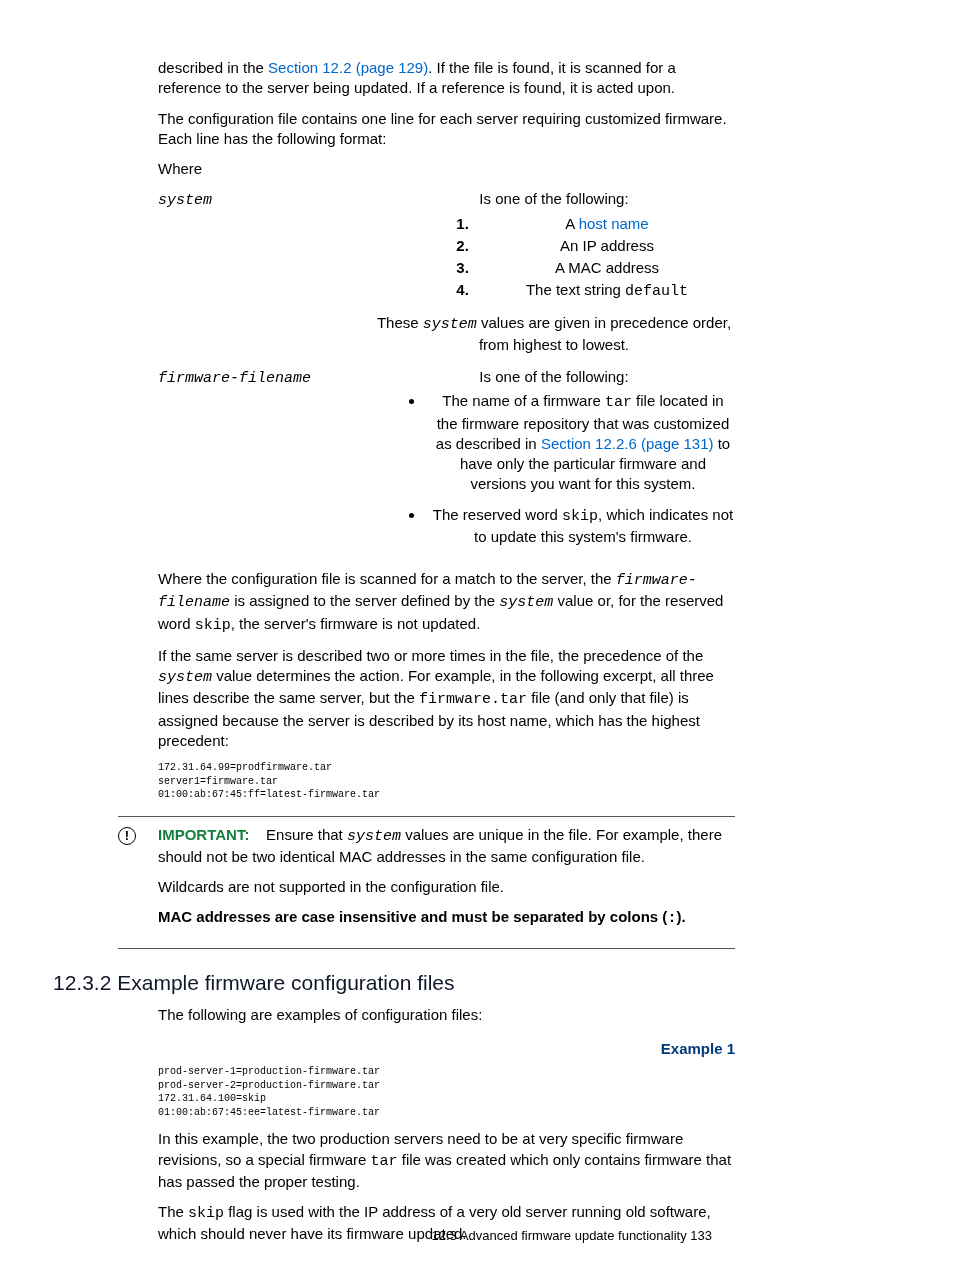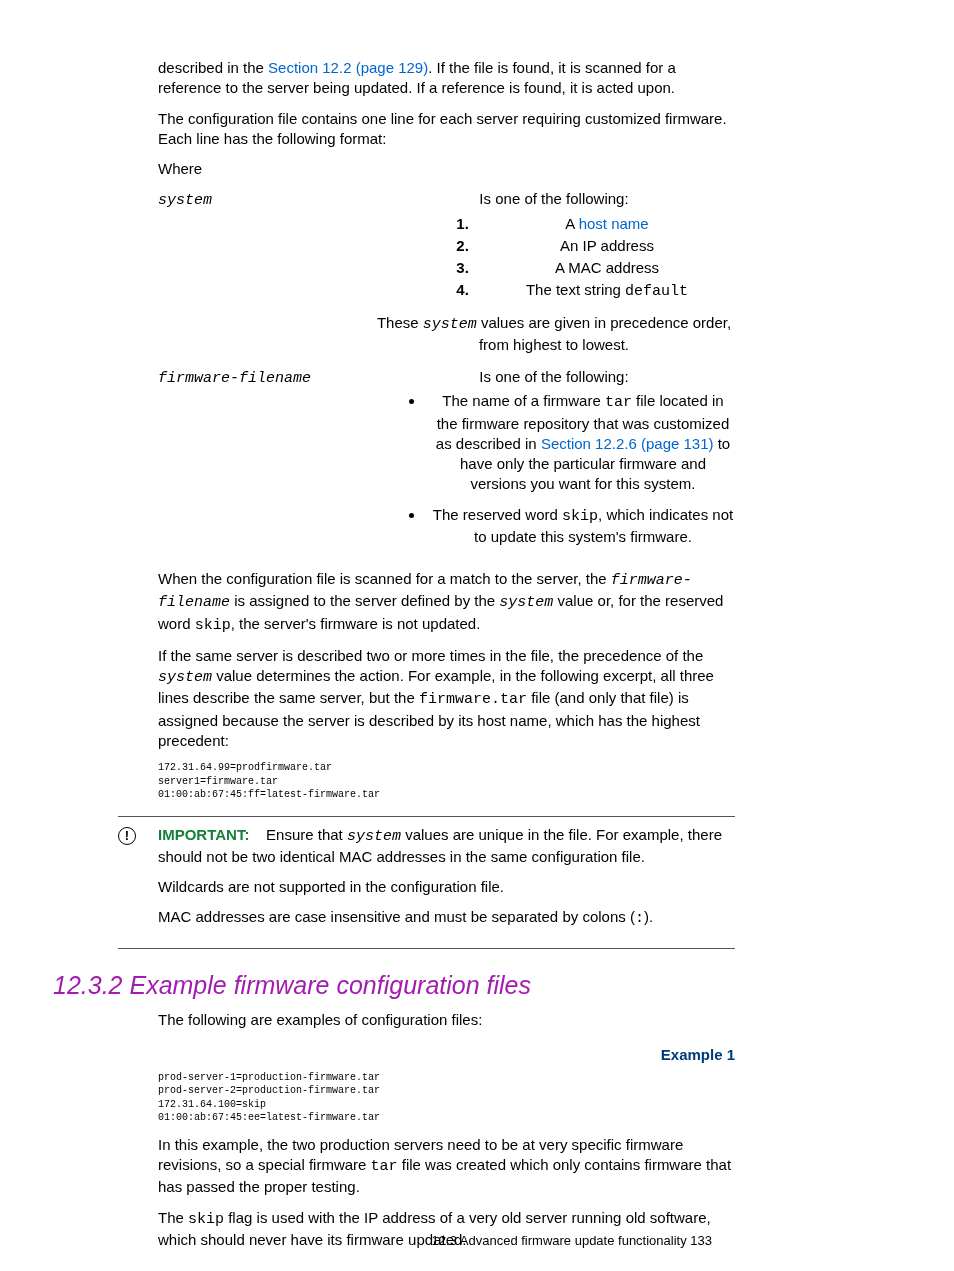--- a/index.html
+++ b/index.html
@@ -92,24 +92,23 @@
     font-size: 13px;
     box-sizing: border-box;
   }
   .important-label {
     font-weight: bold;
     color: #15803d;
   }
   h2.section-heading {
     font-family: Arial, sans-serif;
     font-weight: normal;
-    color: #a21caf;
-    font-size: 25px;
+    color: #0f172a;
+    font-size: 21px;
     margin: 20px 0 8px -105px;
-    font-style: italic;
   }
   .example-label {
     font-weight: bold;
     color: #003a7a;
     margin: 14px 0 4px 0;
     text-align: right;
   }
   .footer {
     position: absolute;
     bottom: 40px;
@@ -159,38 +158,38 @@
             </li>
             <li>
               <span>The reserved word </span><span class="mono">skip</span><span>, which indicates not to update this system's firmware.</span>
             </li>
           </ul>
         </div>
       </div>
     </div>
 
     <p>
-      <span>When the configuration file is scanned for a match to the server, the </span><span class="mono-italic">firmware-filename</span><span> is assigned to the server defined by the </span><span class="mono-italic">system</span><span> value or, for the reserved word </span><span class="mono">skip</span><span>, the server's firmware is not updated.</span>
+      <span>Where the configuration file is scanned for a match to the server, the </span><span class="mono-italic">firmware-filename</span><span> is assigned to the server defined by the </span><span class="mono-italic">system</span><span> value or, for the reserved word </span><span class="mono">skip</span><span>, the server's firmware is not updated.</span>
     </p>
 
     <p>
       <span>If the same server is described two or more times in the file, the precedence of the </span><span class="mono-italic">system</span><span> value determines the action. For example, in the following excerpt, all three lines describe the same server, but the </span><span class="mono">firmware.tar</span><span> file (and only that file) is assigned because the server is described by its host name, which has the highest precedent:</span>
     </p>
 
     <div class="code-block">172.31.64.99=prodfirmware.tar
 server1=firmware.tar
 01:00:ab:67:45:ff=latest-firmware.tar</div>
 
     <div class="callout">
       <div class="callout-icon">!</div>
       <p>
         <span class="important-label">IMPORTANT:</span>&nbsp;&nbsp;&nbsp;&nbsp;<span>Ensure that </span><span class="mono-italic">system</span><span> values are unique in the file. For example, there should not be two identical MAC addresses in the same configuration file.</span>
       </p>
       <p>Wildcards are not supported in the configuration file.</p>
-      <p style="">
+      <p style="font-weight:bold;">
         <span>MAC addresses are case insensitive and must be separated by colons (</span><span class="mono">:</span><span>).</span>
       </p>
     </div>
 
     <h2 class="section-heading">12.3.2 Example firmware configuration files</h2>
 
     <p>The following are examples of configuration files:</p>
 
     <div class="example-label">Example 1</div>
 

